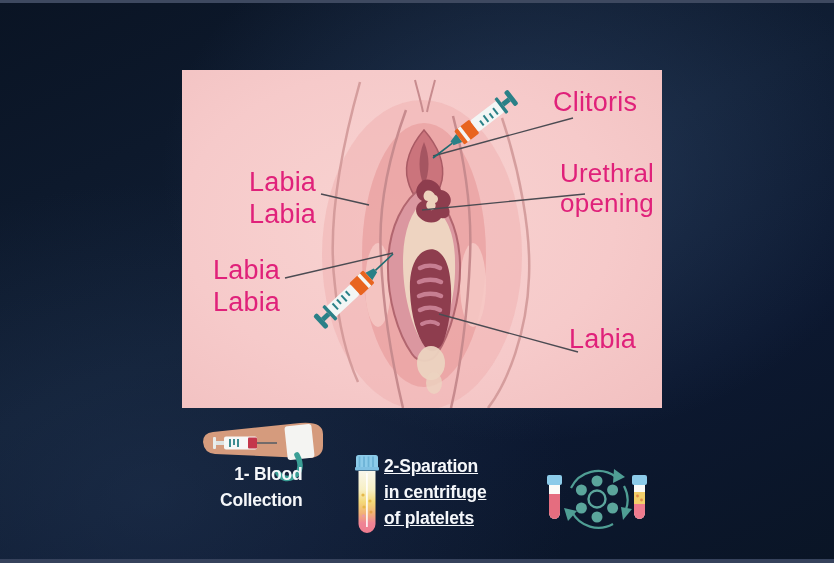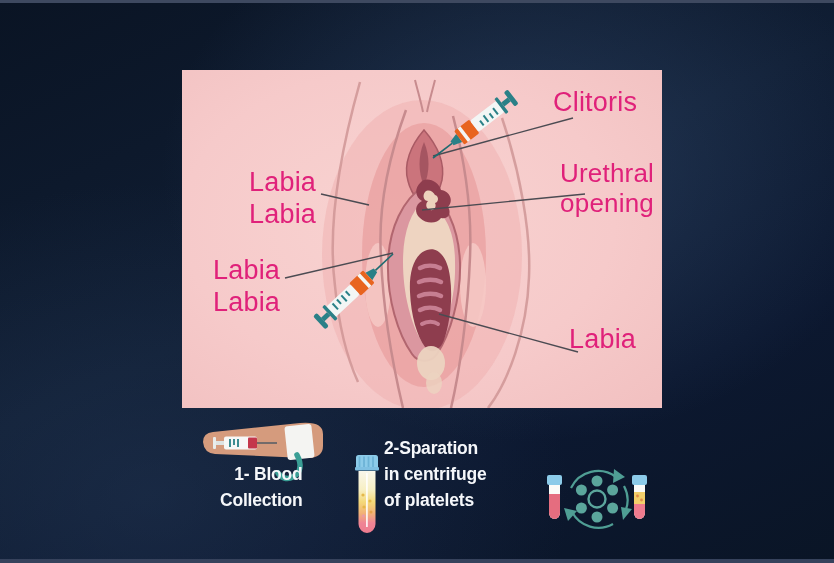--- a/index.html
+++ b/index.html
@@ -160,21 +160,21 @@
     <circle cx="8.5" cy="61" r="1.4" fill="#e89aa8"></circle>
     <rect x="1" y="0" width="22" height="14" rx="2.5" fill="#8ccbe9"></rect>
     <g stroke="#6db3d6" stroke-width="1.8">
       <line x1="4.5" y1="1.5" x2="4.5" y2="12"></line>
         <line x1="9" y1="1.5" x2="9" y2="12"></line>
       <line x1="13.5" y1="1.5" x2="13.5" y2="12"></line>
         <line x1="18" y1="1.5" x2="18" y2="12"></line>
     </g>
     <rect x="0" y="12" width="24" height="3.5" rx="1" fill="#7fc0e2"></rect>
   </svg>
-  <div class="step-text" style="left:384px;top:435px;">
+  <div class="step-text" style="left:384px;top:453px;text-decoration:underline;">
     <div>2-Sparation</div>
     <div>in centrifuge</div>
     <div>of platelets</div>
   </div>
 
   <svg class="icon-abs" style="left:544px;top:452px;" width="108" height="90" viewBox="0 0 108 90">
 
     <g>
       <path d="M5,33 h11 v28 a5.5,6 0 0 1 -11,0 Z" fill="#fbfbf8"></path>
       <path d="M5,42 h11 v19 a5.5,6 0 0 1 -11,0 Z" fill="#e56d7f"></path>

